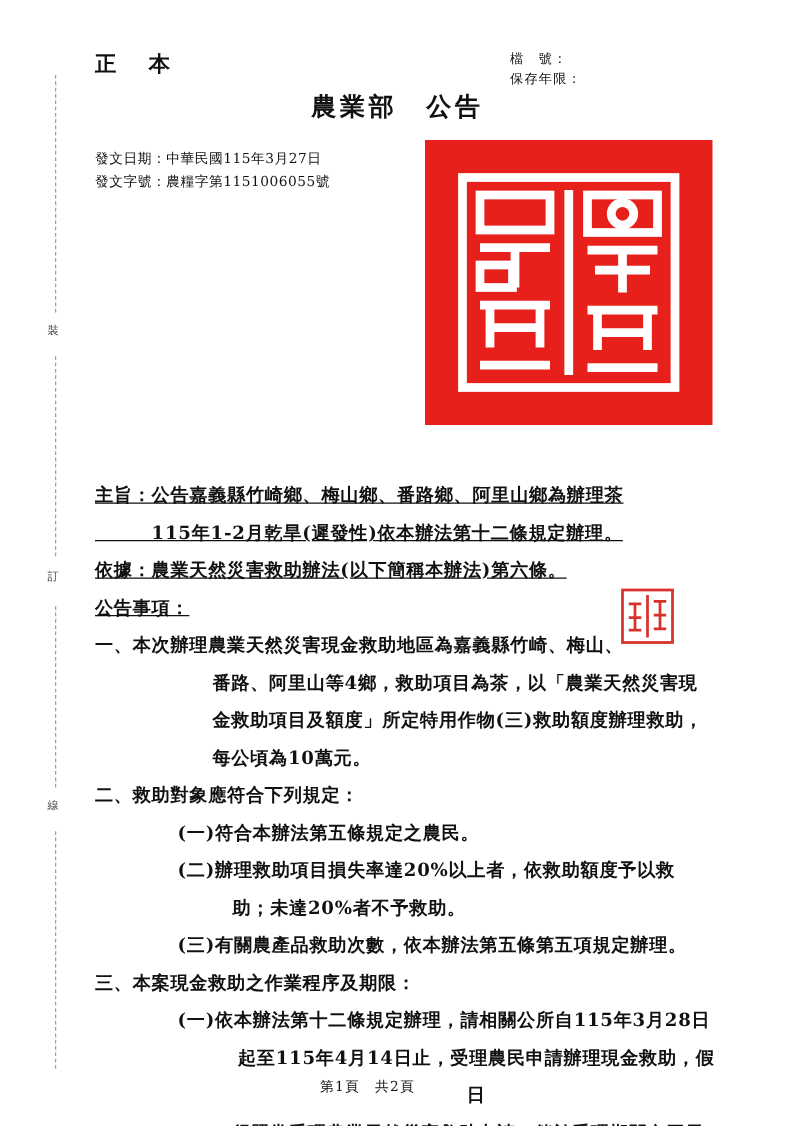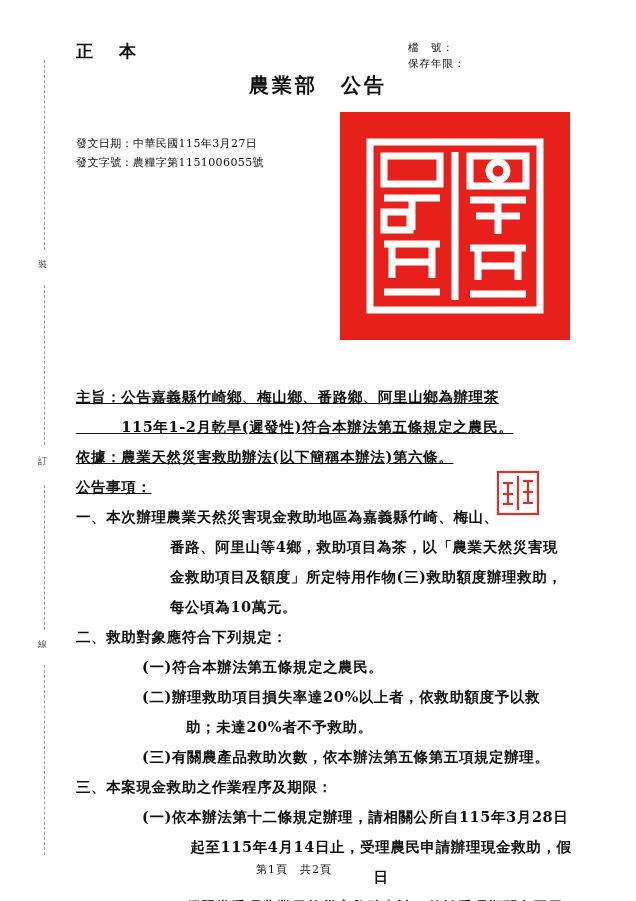--- a/index.html
+++ b/index.html
@@ -76,21 +76,21 @@
     text-align: center;
     font-size: 20px;
     font-weight: bold;
     letter-spacing: 3px;
   }
 
   
   .issue-meta {
     position: absolute;
     left: 76px;
-    top: 134px;
+    top: 117px;
     font-size: 11px;
     line-height: 19px;
     letter-spacing: 0.4px;
   }
 
   
   .seal-box {
     position: absolute;
     left: 340px;
     top: 112px;
@@ -199,21 +199,21 @@
           <line x1="152" y1="110" x2="152" y2="142"></line>
           <line x1="112" y1="128" x2="152" y2="128"></line>
           <line x1="104" y1="156" x2="160" y2="156"></line>
         </g>
       </svg>
     </div>
   </div>
 
   <div class="body">
     <div class="para p-zhuzhi">主旨：公告嘉義縣竹崎鄉、梅山鄉、番路鄉、阿里山鄉為辦理茶</div>
-    <div class="para p-zhuzhi">　　　115年1-2月乾旱(遲發性)符合本辦法第五條規定之農民。</div>
+    <div class="para p-zhuzhi">　　　115年1-2月乾旱(遲發性)依本辦法第十二條規定辦理。</div>
     <div class="para p-zhuzhi">依據：農業天然災害救助辦法(以下簡稱本辦法)第六條。</div>
     <div class="para p-zhuzhi">公告事項：</div>
     <div class="para hang-1">一、本次辦理農業天然災害現金救助地區為嘉義縣竹崎、梅山、</div>
     <div class="para" style="margin-left:94px;">番路、阿里山等4鄉，救助項目為茶，以「農業天然災害現</div>
     <div class="para" style="margin-left:94px;">金救助項目及額度」所定特用作物(三)救助額度辦理救助，</div>
     <div class="para" style="margin-left:94px;">每公頃為10萬元。</div>
     <div class="para hang-1">二、救助對象應符合下列規定：</div>
     <div class="para" style="margin-left:66px;">(一)符合本辦法第五條規定之農民。</div>
     <div class="para" style="margin-left:66px;">(二)辦理救助項目損失率達20%以上者，依救助額度予以救</div>
     <div class="para" style="margin-left:110px;">助；未達20%者不予救助。</div>

